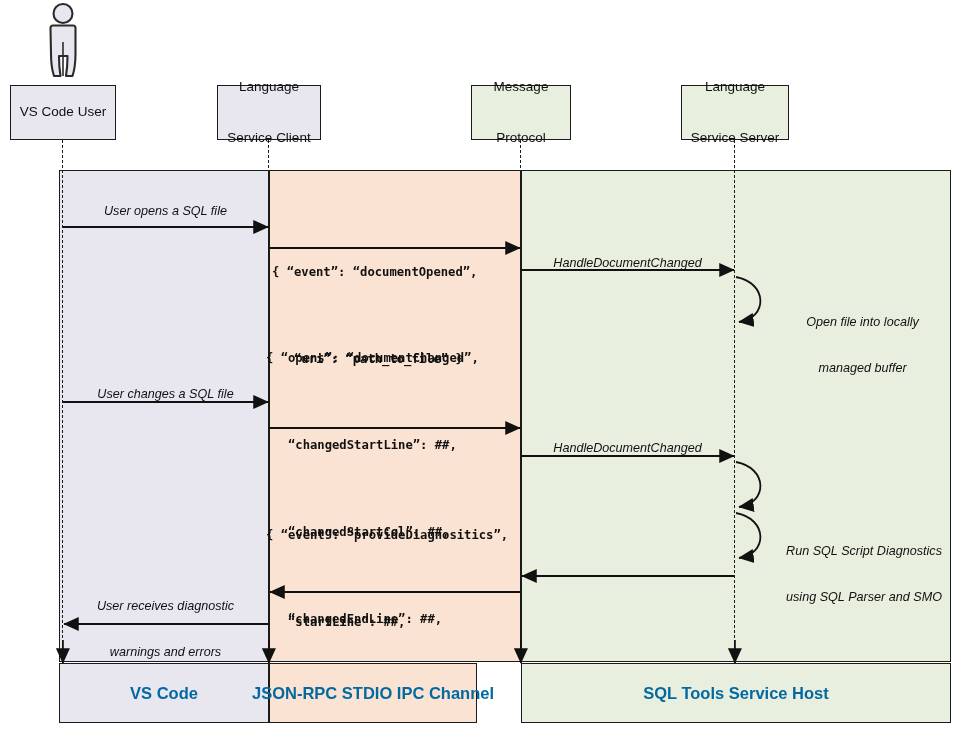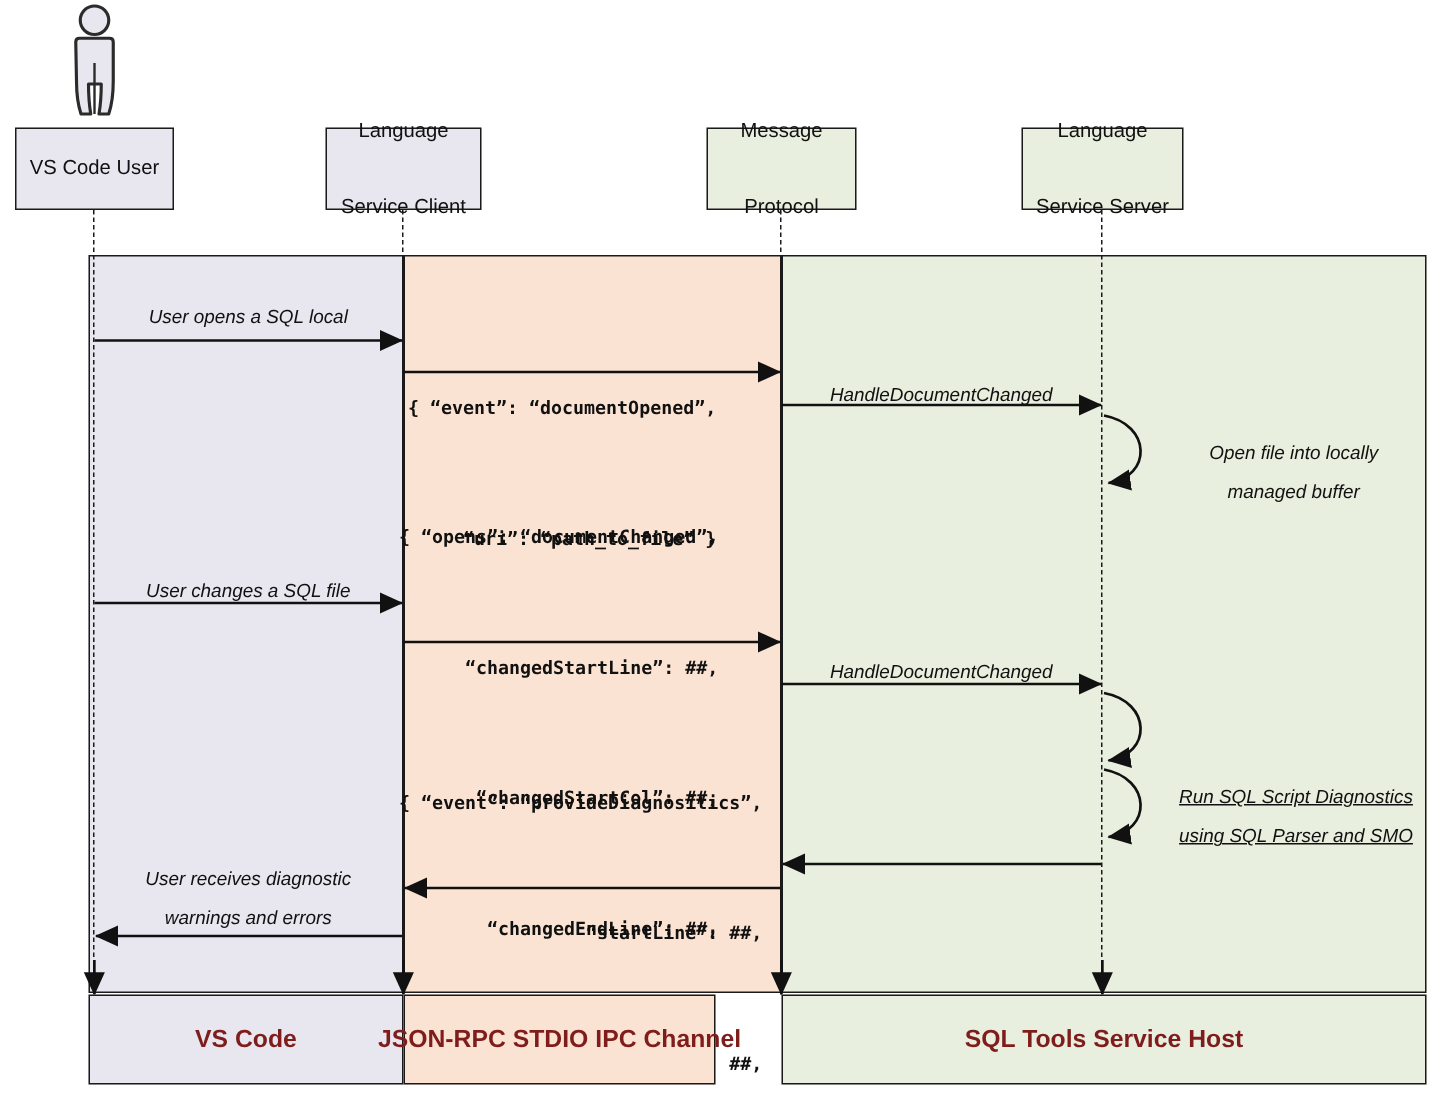--- a/index.html
+++ b/index.html
@@ -71,21 +71,21 @@
   
   .footer-cell {
     position: absolute;
     box-sizing: border-box;
     border: 1.6px solid #1a1a1a;
     display: flex;
     align-items: center;
     justify-content: center;
     font-size: 16.5px;
     font-weight: bold;
-    color: #7f1d1d;
+    color: #0369a1;
     white-space: nowrap;
   }
   .footer-cell.purple { background: #e8e6ef; }
   .footer-cell.peach  { background: #fbe3d3; }
   .footer-cell.green  { background: #e9efdf; }
 
   
   .msg-label {
     position: absolute;
     font-size: 12.6px;
@@ -97,32 +97,32 @@
   }
   .note-label {
     position: absolute;
     font-size: 12.6px;
     font-style: italic;
     color: #111111;
     line-height: 2.1;
     white-space: nowrap;
   }
   .note-label .ln { display: block; }
-  .note-label.center .ln { text-align: center; }
+  .note-label.center .ln { text-align: center; margin-top: 20px; }
 
   .json-block {
     position: absolute;
     font-family: "DejaVu Sans Mono", monospace;
     font-size: 12.2px;
     font-weight: bold;
     color: #111111;
     line-height: 2.38;
     white-space: pre;
   }
-  .json-block .ln { display: block; text-align: right; }
+  .json-block .ln { display: block; }
 
   
   .person { position: absolute; }
 </style>
 </head>
 <body>
 
 <div id="canvas">
 
   <div class="band band-vscode" style="left:59px; top:170px; width:210px; height:492px;"></div>
@@ -200,21 +200,21 @@
 
     <path d="M736,513 C768,519 768,554 739,558" fill="none" stroke="#111111" stroke-width="1.8" marker-end="url(#ah)"></path>
 
     <line x1="734" y1="576" x2="522" y2="576" stroke="#111111" stroke-width="1.8" marker-end="url(#ahl)"></line>
 
     <line x1="520" y1="592" x2="270" y2="592" stroke="#111111" stroke-width="1.8" marker-end="url(#ahl)"></line>
 
     <line x1="268" y1="624" x2="64" y2="624" stroke="#111111" stroke-width="1.8" marker-end="url(#ahl)"></line>
   </svg>
 
-  <div class="msg-label" style="left:63px; top:200px; width:205px;">User opens a SQL local</div>
+  <div class="msg-label" style="left:63px; top:200px; width:205px;">User opens a SQL file</div>
 
   <div class="msg-label" style="left:521px; top:252px; width:213px;">HandleDocumentChanged</div>
 
   <div class="msg-label" style="left:63px; top:383px; width:205px;">User changes a SQL file</div>
 
   <div class="msg-label" style="left:521px; top:437px; width:213px;">HandleDocumentChanged</div>
 
 
   <div class="note-label center" style="left:63px; top:573px; width:205px;">
     <span class="ln">User receives diagnostic</span>
@@ -243,21 +243,21 @@
     
     
   </div>
 
   <div class="note-label center" style="left:770px; top:289px; width:185px;">
     <span class="ln">Open file into locally</span>
     <span class="ln">managed buffer</span>
   </div>
 
 
-  <div class="note-label center" style="left:766px; top:518px; width:196px;text-decoration:underline;">
+  <div class="note-label center" style="left:766px; top:518px; width:196px;">
     <span class="ln">Run SQL Script Diagnostics</span>
     <span class="ln">using SQL Parser and SMO</span>
   </div>
 
   <div class="footer-cell purple" style="left:59px; top:663px; width:210px; height:60px;">
     <span>VS Code</span>
   </div>
   <div class="footer-cell peach" style="left:269px; top:663px; width:208px; height:60px;">
     <span>JSON-RPC STDIO IPC Channel</span>
   </div>

